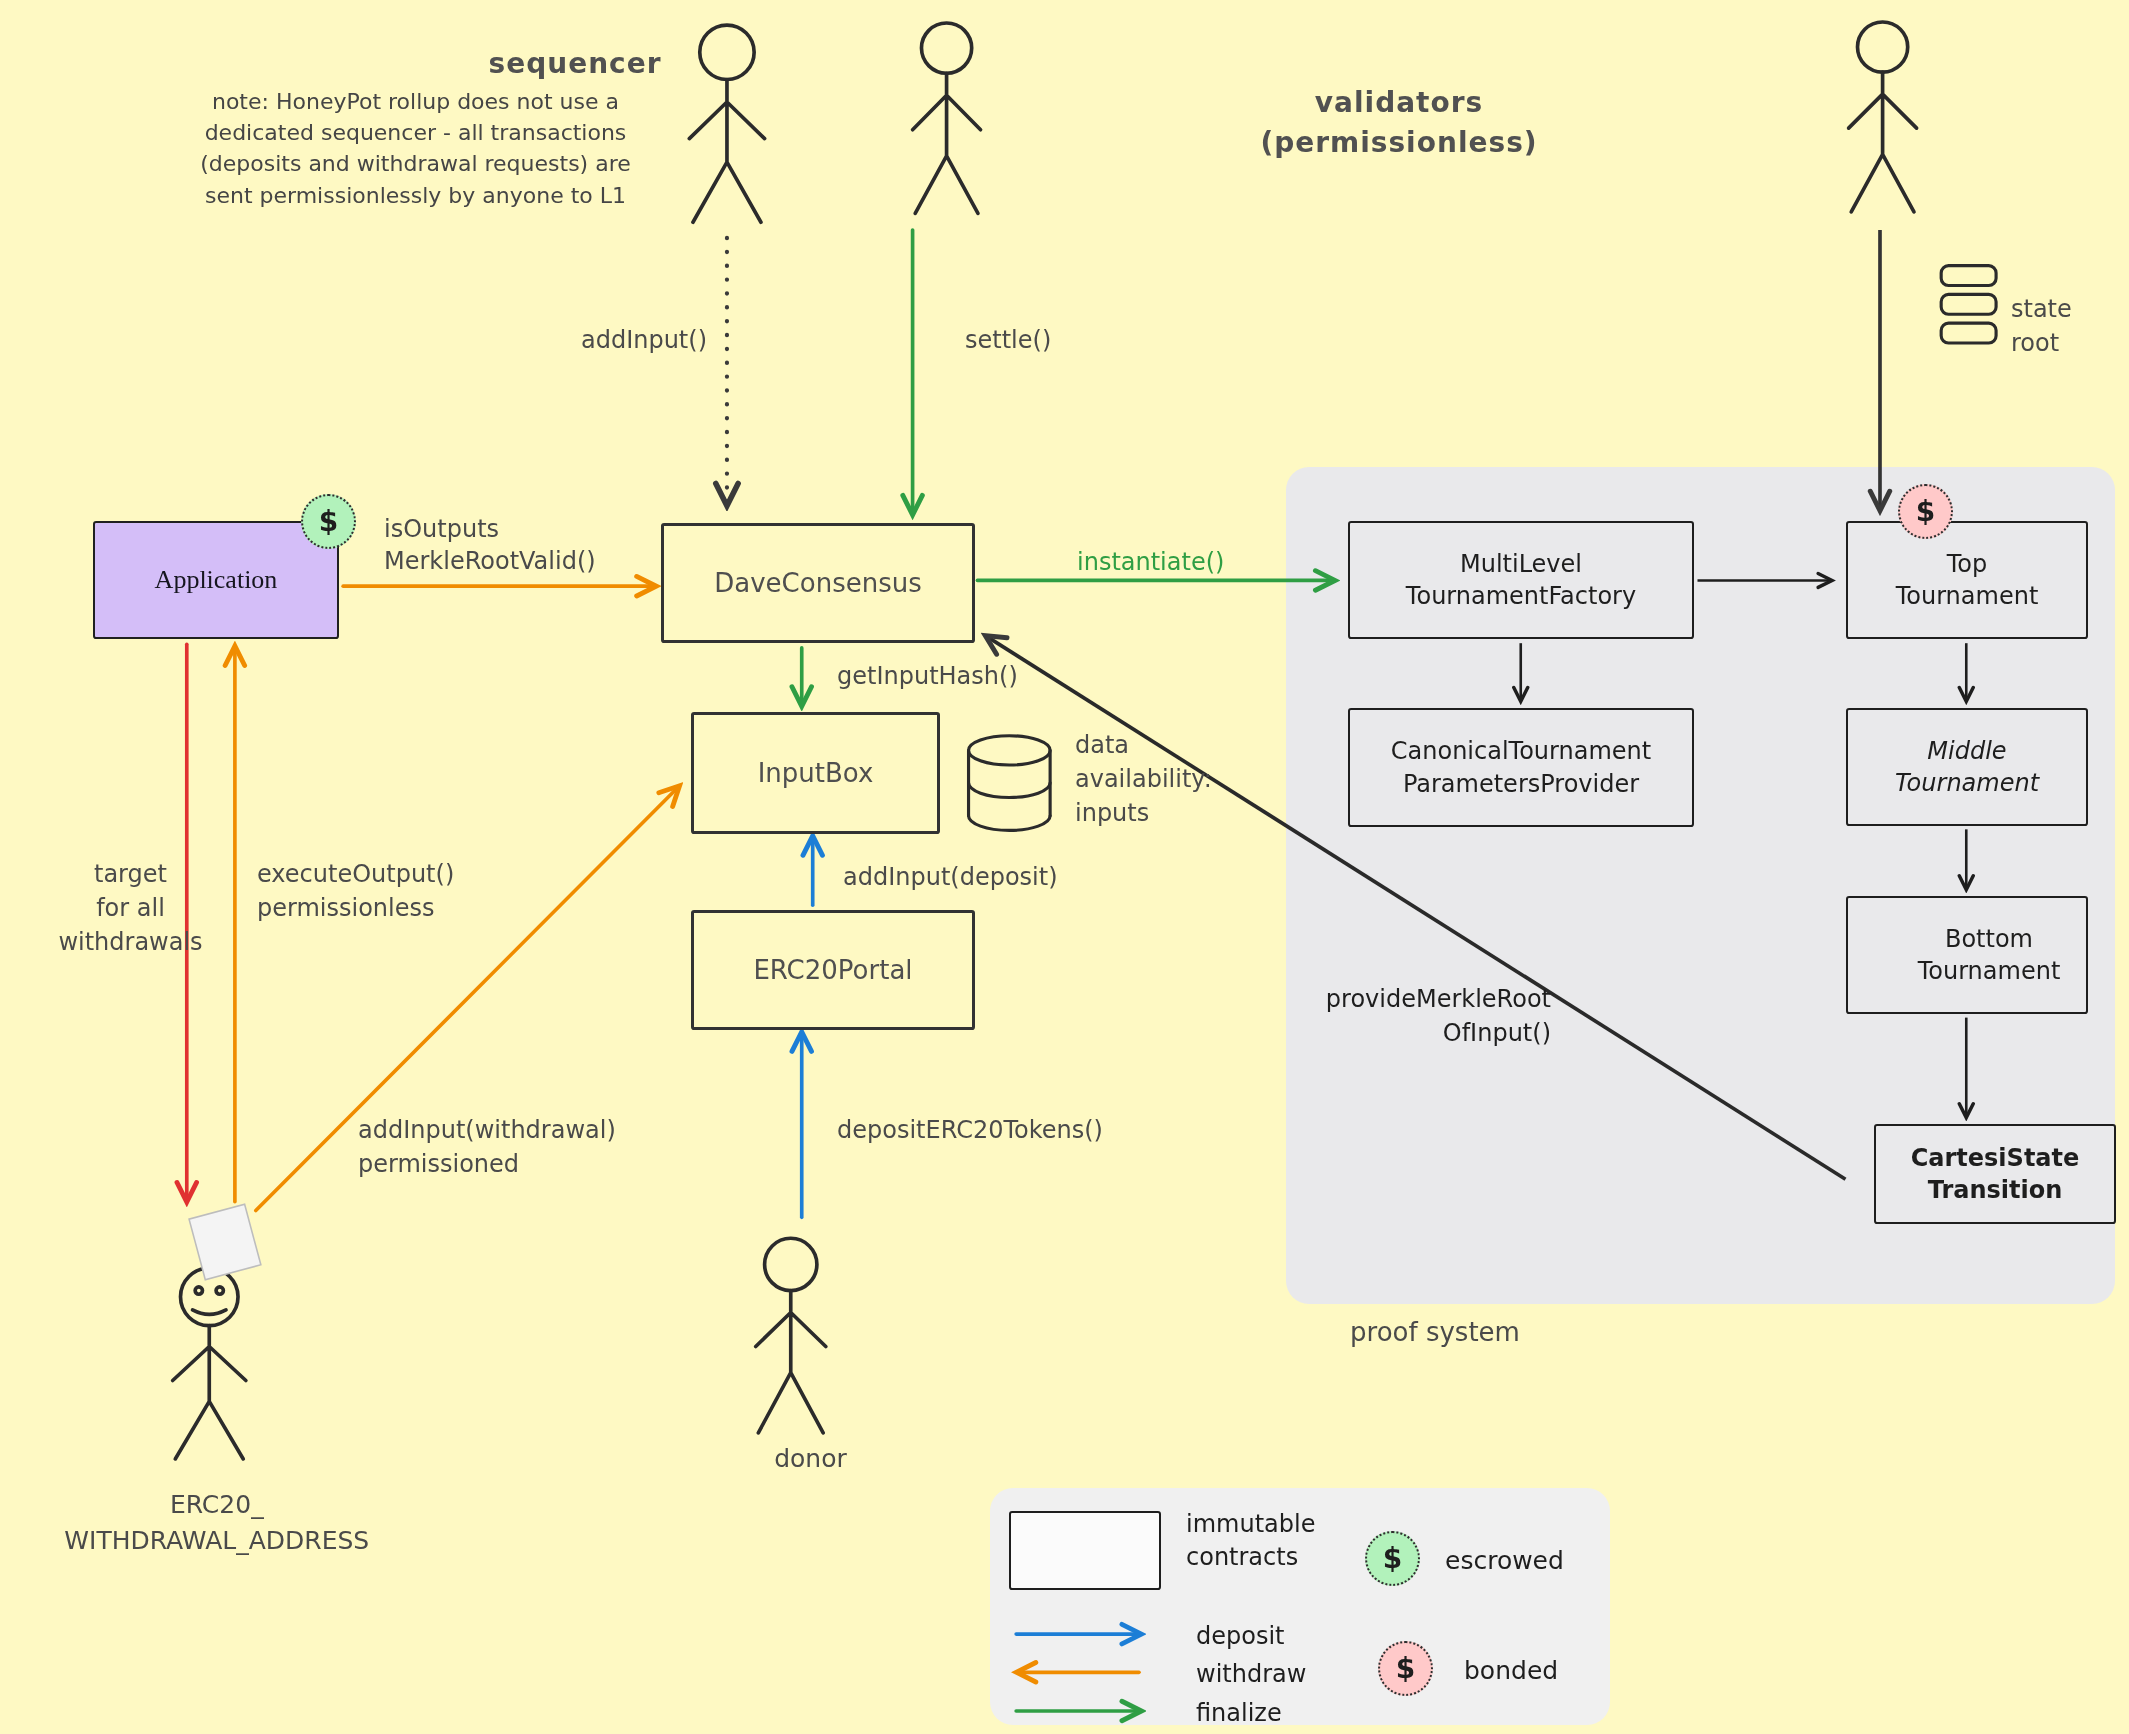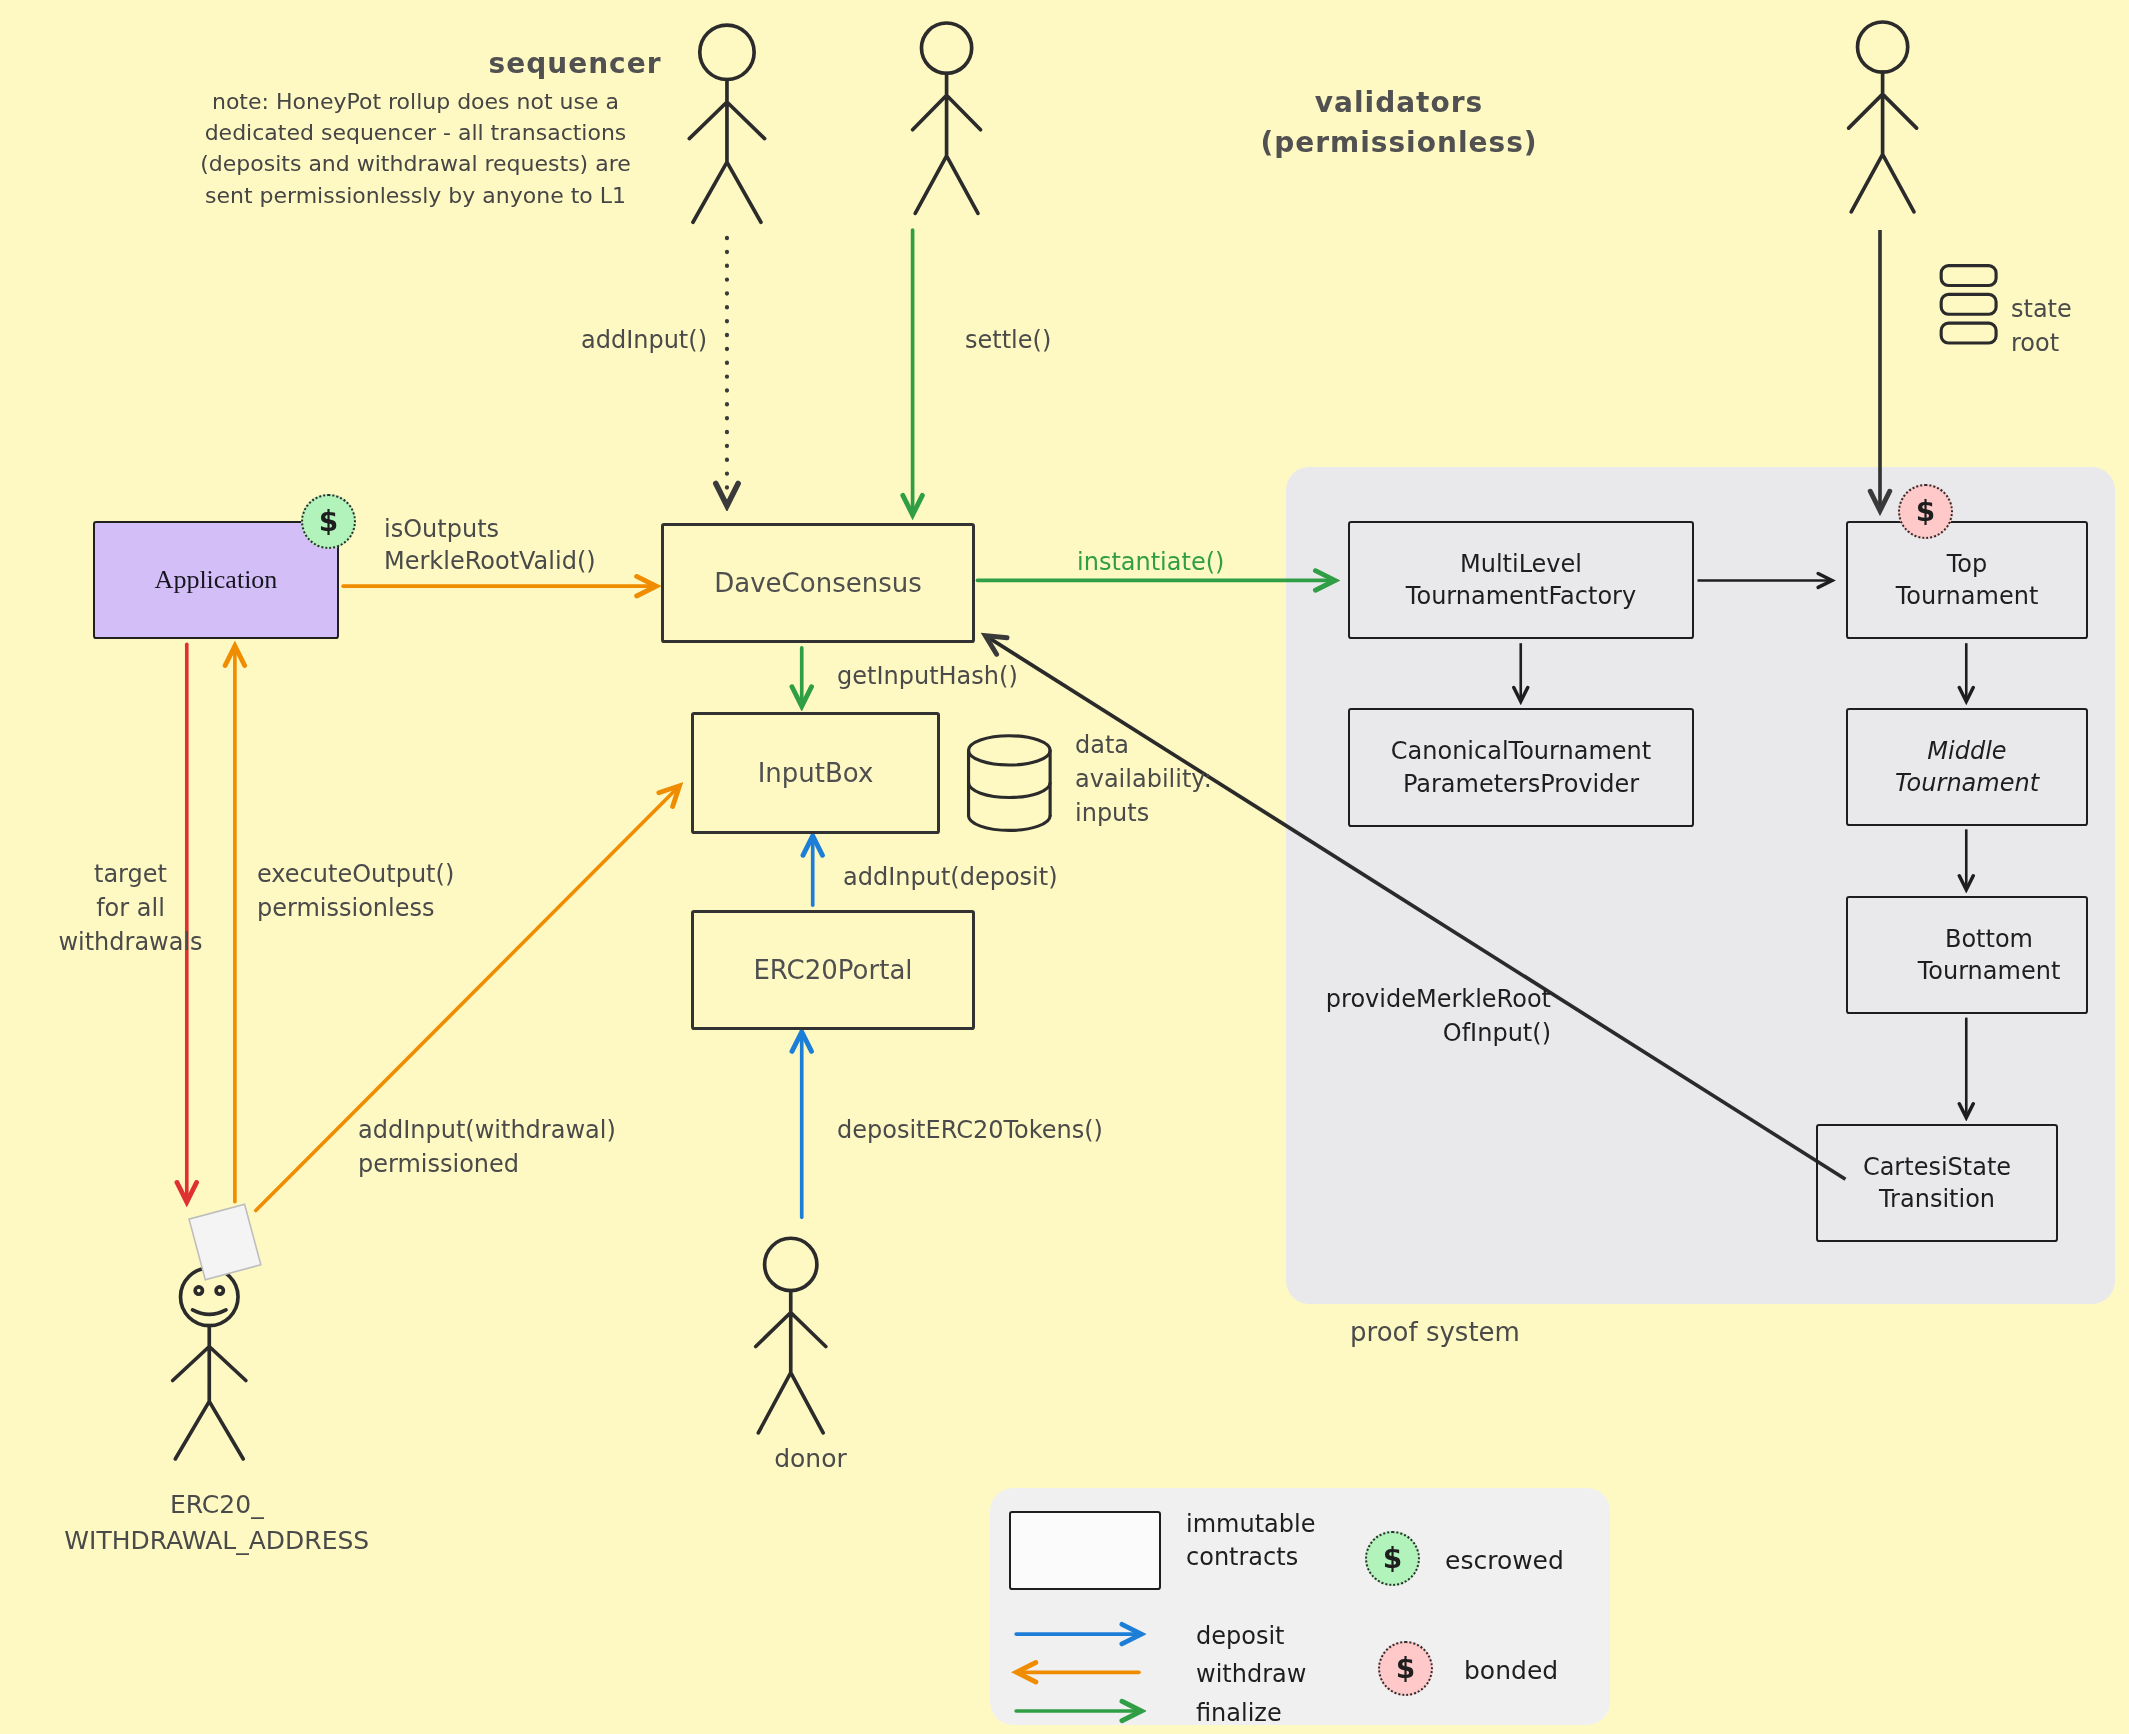--- a/index.html
+++ b/index.html
@@ -179,21 +179,21 @@
   <div class="box panelbox" style="left:1348px; top:521px; width:346px; height:118px;">MultiLevel
 TournamentFactory</div>
   <div class="box panelbox" style="left:1348px; top:708px; width:346px; height:119px;">CanonicalTournament
 ParametersProvider</div>
   <div class="box panelbox" style="left:1846px; top:521px; width:242px; height:118px;">Top
 Tournament</div>
   <div class="box panelbox" style="left:1846px; top:708px; width:242px; height:118px;font-style:italic;">Middle
 Tournament</div>
   <div class="box panelbox" style="left:1846px; top:896px; width:242px; height:118px;padding-left:44px;">Bottom
 Tournament</div>
-  <div class="box panelbox" style="left:1816px; top:1124px; width:242px; height:118px;">CartesiState
+  <div class="box panelbox" style="left:1874px; top:1124px; width:242px; height:100px;font-weight:bold;">CartesiState
 Transition</div>
   <div class="badge pink" style="left:1898px; top:484px;">
       <span>$</span>
     </div>
   <div class="lbl right dark-text" style="left:1237px; top:982px; width:314px;">provideMerkleRoot
 OfInput()</div>
   <div class="lbl center" style="left:1278px; top:1314px; width:314px; font-size:26px;">proof system</div>
 
   <div class="box legendbox" style="left:1009px; top:1511px; width:152px; height:79px;"></div>
   <div class="lbl dark-text" style="left:1186px; top:1508px; line-height:1.38;">immutable

